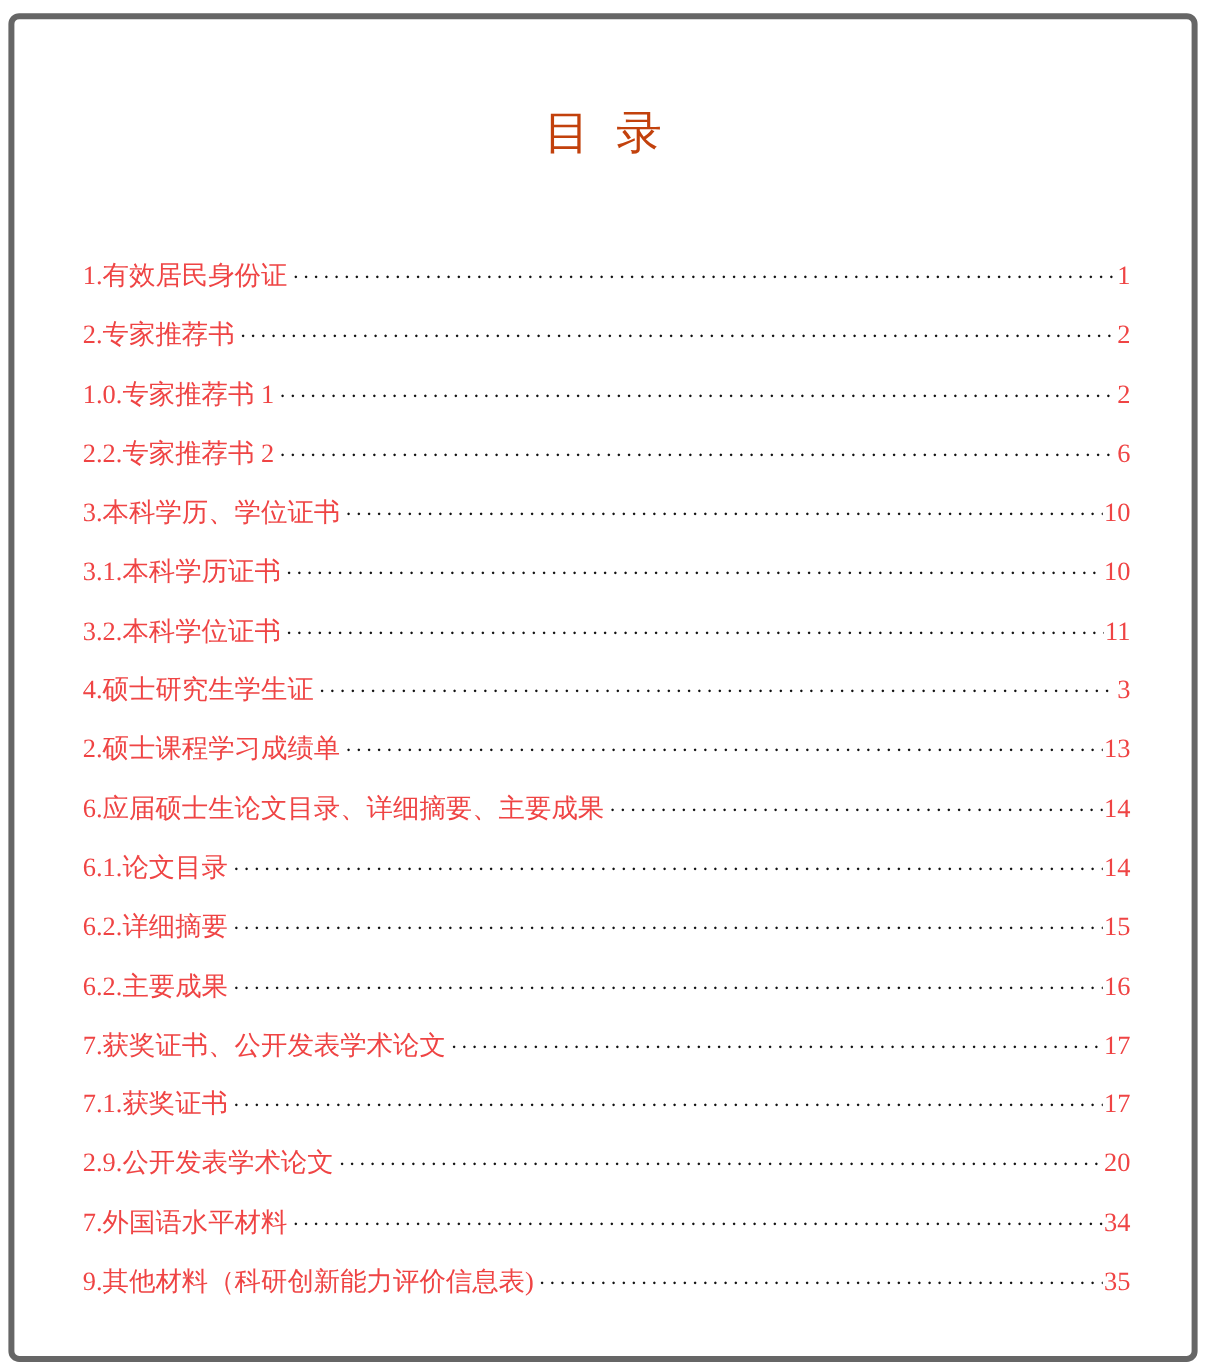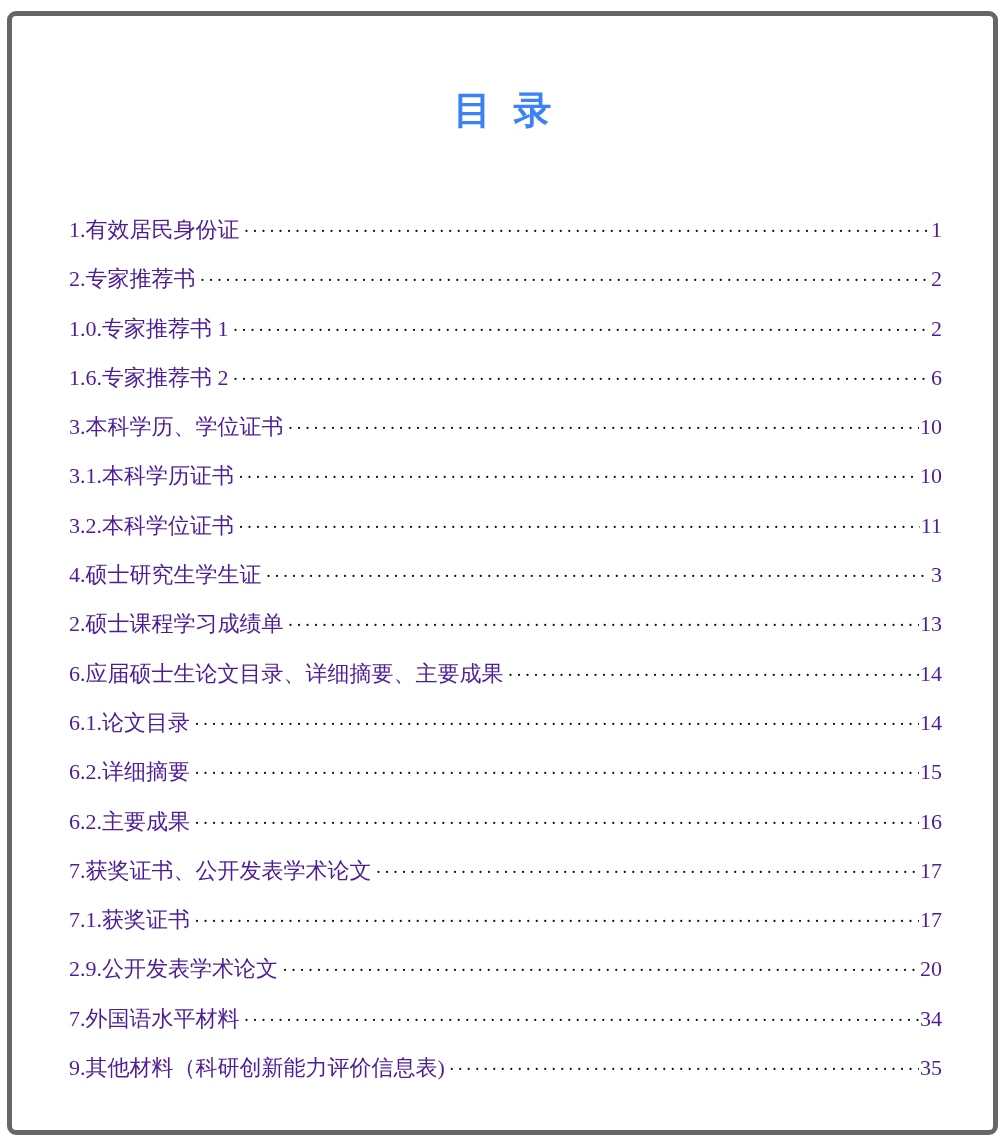--- a/index.html
+++ b/index.html
@@ -7,33 +7,33 @@
     .frame {
       position: absolute; left: 7px; top: 11px;
       width: 981px; height: 1114px;
       border: 5px solid #666666; border-radius: 9px;
       background: #ffffff;
     }
     .title {
       position: absolute; left: 0; right: 0; top: 68px;
       text-align: center;
       font-family: "DejaVu Serif", "Liberation Serif", serif;
-      font-weight: bold; font-size: 38px; color: #3b82f6;
+      font-weight: normal; font-size: 38px; color: #c2410c;
       letter-spacing: 22px; text-indent: 22px;
       line-height: 52px;
     }
     .toc {
       position: absolute; left: 57px; top: 197px; width: 873px;
       margin: 0; padding: 0; list-style: none;
     }
     .toc-row {
       display: flex; align-items: baseline;
       height: 49.3px; line-height: 34px;
       font-family: "Liberation Serif", "DejaVu Serif", serif;
-      font-size: 22px; color: #4c1d95;
+      font-size: 22px; color: #ef4444;
     }
     .toc-label { white-space: nowrap; flex: 0 0 auto; }
     .toc-leader {
       flex: 1 1 auto; overflow: hidden; white-space: nowrap;
       margin: 0 1px 0 4px; letter-spacing: 2.5px; color: #111111;
       font-size: 18px;
     }
     .toc-leader::before {
       content: "··················································································································································································";
     }
@@ -55,21 +55,21 @@
       <span class="toc-label">2.专家推荐书</span>
       <span class="toc-leader"></span>
       <span class="toc-page">2</span>
     </li>
     <li class="toc-row">
       <span class="toc-label">1.0.专家推荐书 1</span>
       <span class="toc-leader"></span>
       <span class="toc-page">2</span>
     </li>
     <li class="toc-row">
-      <span class="toc-label">1.6.专家推荐书 2</span>
+      <span class="toc-label">2.2.专家推荐书 2</span>
       <span class="toc-leader"></span>
       <span class="toc-page">6</span>
     </li>
     <li class="toc-row">
       <span class="toc-label">3.本科学历、学位证书</span>
       <span class="toc-leader"></span>
       <span class="toc-page">10</span>
     </li>
     <li class="toc-row">
       <span class="toc-label">3.1.本科学历证书</span>

